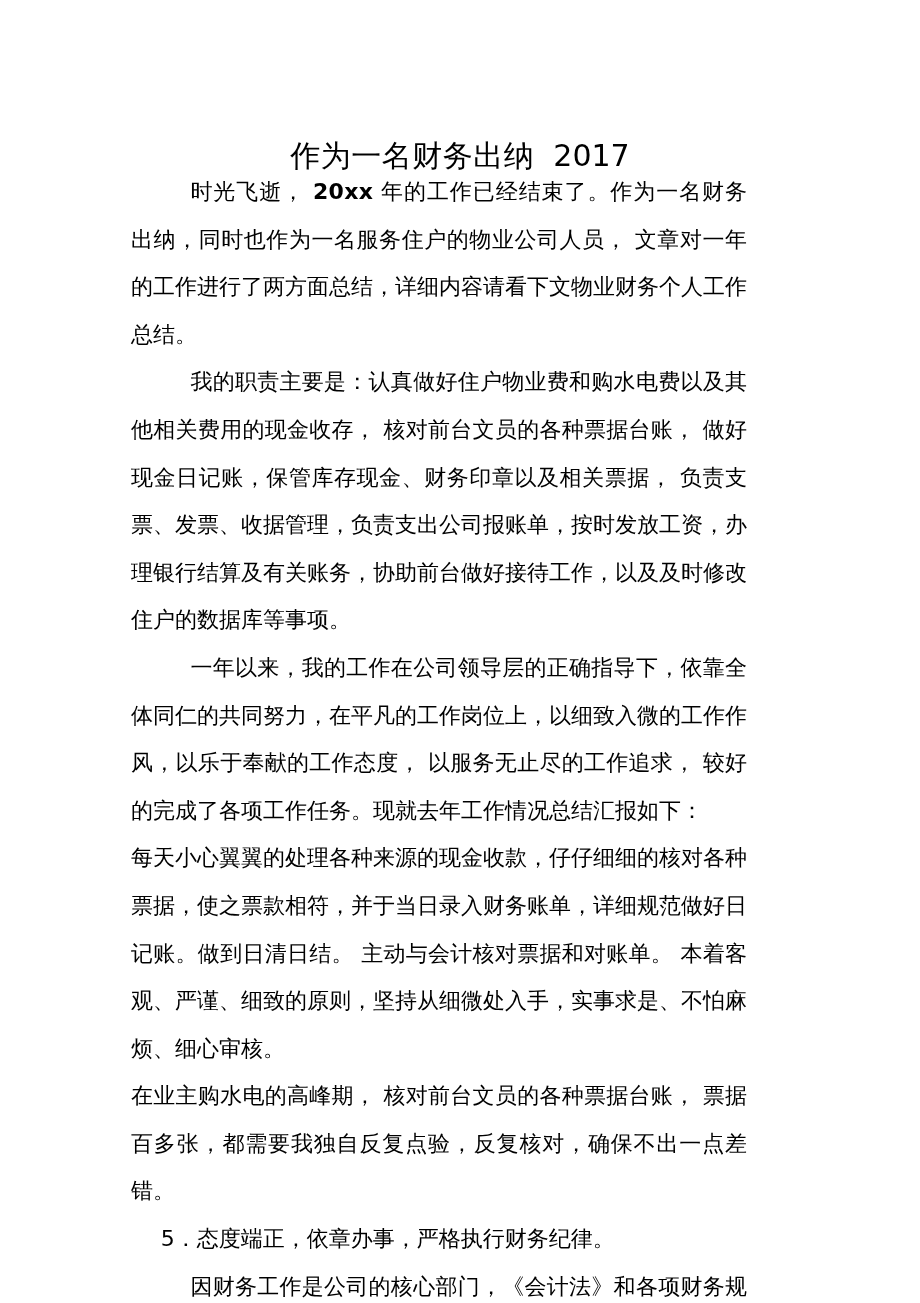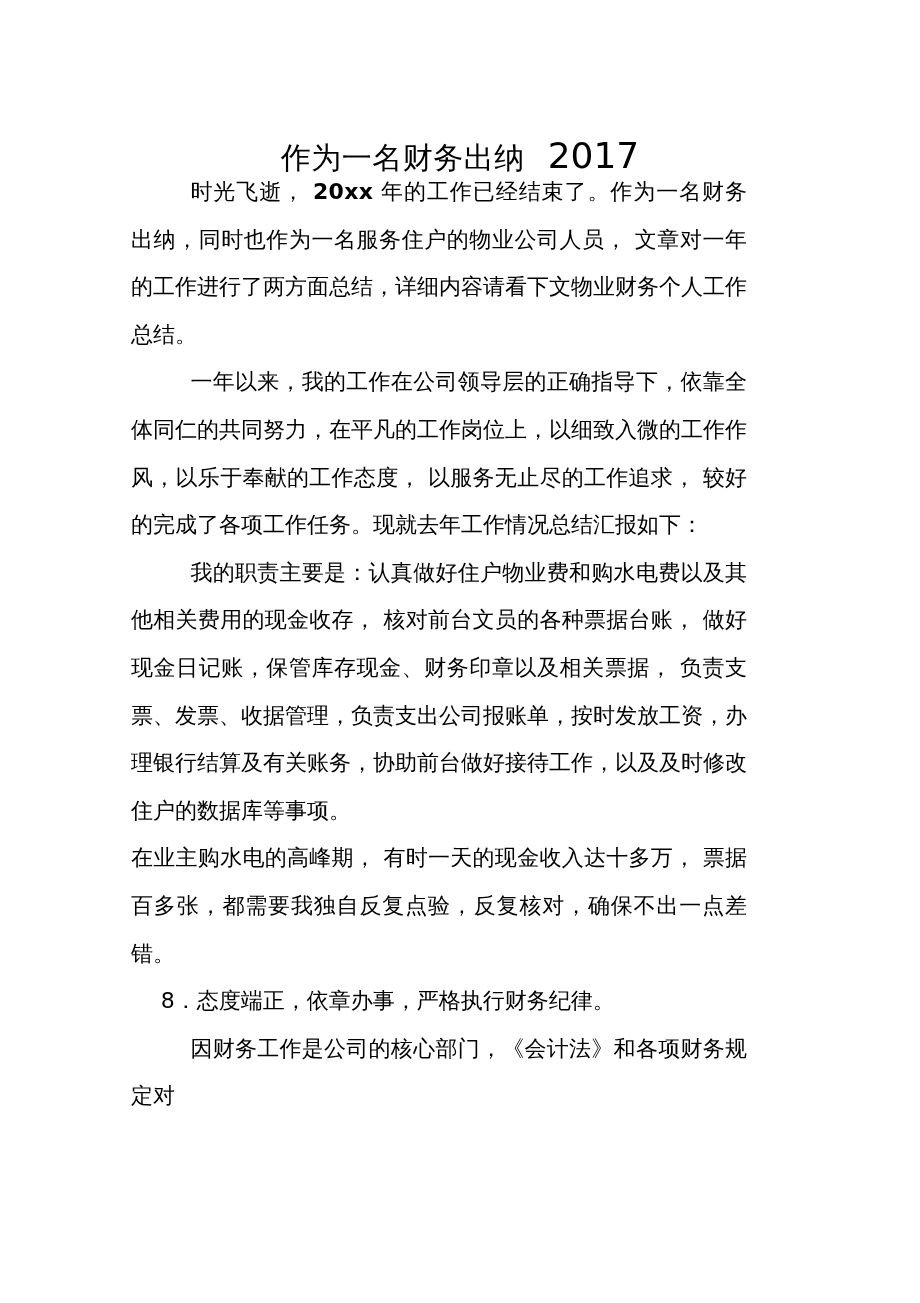--- a/index.html
+++ b/index.html
@@ -23,21 +23,21 @@
     top: 116px;
     width: 920px;
     text-align: center;
     font-size: 30px;
     line-height: 40px;
     font-weight: 400;
     letter-spacing: 0.5px;
     white-space: pre;
   }
   .doc-title .year {
-    font-size: 36px;
+    font-size: 30px;
     letter-spacing: 0;
   }
   .body-block {
     position: absolute;
     left: 131px;
     top: 168px;
     width: 616px;
   }
   .para {
     font-size: 22px;
@@ -66,27 +66,28 @@
 <body>
 
 <div class="page">
 
   <h1 class="doc-title"><span>作为一名财务出纳</span><span class="year">&nbsp; <span>2017</span></span></h1>
 
   <div class="body-block">
 
     <p class="para indent">时光飞逝， <span class="em">20xx</span> 年的工作已经结束了。作为一名财务出纳，同时也作为一名服务住户的物业公司人员， 文章对一年的工作进行了两方面总结，详细内容请看下文物业财务个人工作总结。</p>
 
+    <p class="para indent">我的职责主要是：认真做好住户物业费和购水电费以及其他相关费用的现金收存， 核对前台文员的各种票据台账， 做好现金日记账，保管库存现金、财务印章以及相关票据， 负责支票、发票、收据管理，负责支出公司报账单，按时发放工资，办理银行结算及有关账务，协助前台做好接待工作，以及及时修改住户的数据库等事项。</p>
+
     <p class="para indent">一年以来，我的工作在公司领导层的正确指导下，依靠全体同仁的共同努力，在平凡的工作岗位上，以细致入微的工作作风，以乐于奉献的工作态度， 以服务无止尽的工作追求， 较好的完成了各项工作任务。现就去年工作情况总结汇报如下：</p>
 
-    <p class="para indent">我的职责主要是：认真做好住户物业费和购水电费以及其他相关费用的现金收存， 核对前台文员的各种票据台账， 做好现金日记账，保管库存现金、财务印章以及相关票据， 负责支票、发票、收据管理，负责支出公司报账单，按时发放工资，办理银行结算及有关账务，协助前台做好接待工作，以及及时修改住户的数据库等事项。</p>
 
+    <p class="para noindent">每天小心翼翼的处理各种来源的现金收款，仔仔细细的核对各种票据，使之票款相符，并于当日录入财务账单，详细规范做好日记账。做到日清日结。 主动与会计核对票据和对账单。 本着客观、严谨、细致的原则，坚持从细微处入手，实事求是、不怕麻烦、细心审核。</p>
 
+    <p class="para noindent">在业主购水电的高峰期， 核对前台文员的各种票据台账， 票据百多张，都需要我独自反复点验，反复核对，确保不出一点差错。</p>
 
-    <p class="para noindent">在业主购水电的高峰期， 有时一天的现金收入达十多万， 票据百多张，都需要我独自反复点验，反复核对，确保不出一点差错。</p>
-
-    <p class="para indent-list">8．态度端正，依章办事，严格执行财务纪律。</p>
+    <p class="para indent-list">5．态度端正，依章办事，严格执行财务纪律。</p>
 
     <p class="para indent">因财务工作是公司的核心部门，《会计法》和各项财务规定对</p>
 
   </div>
 
 </div>
 
 </body></html>

